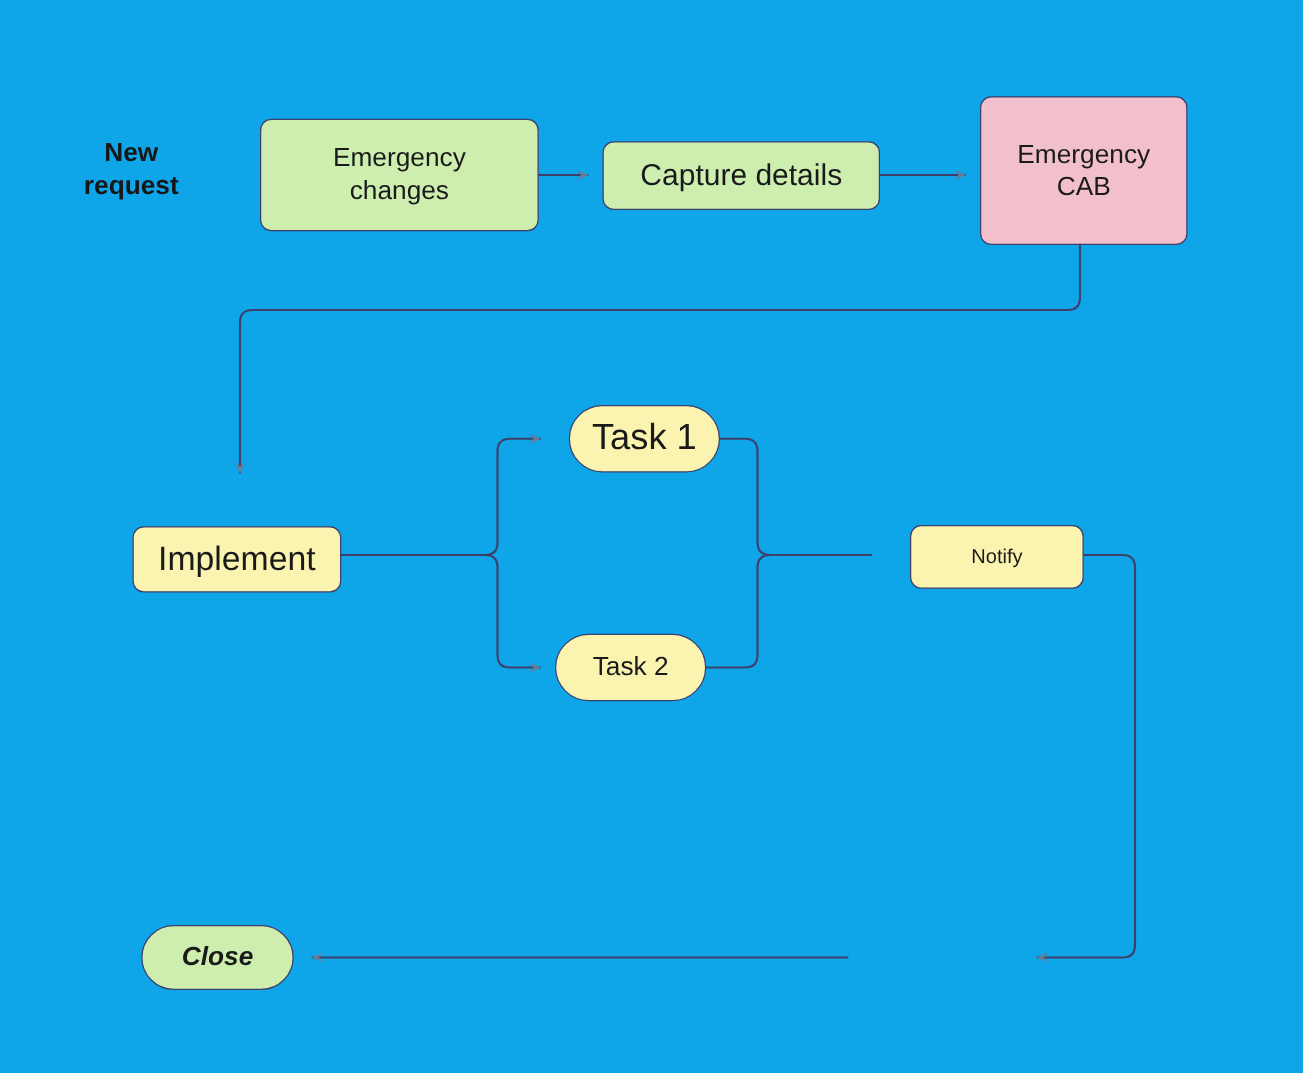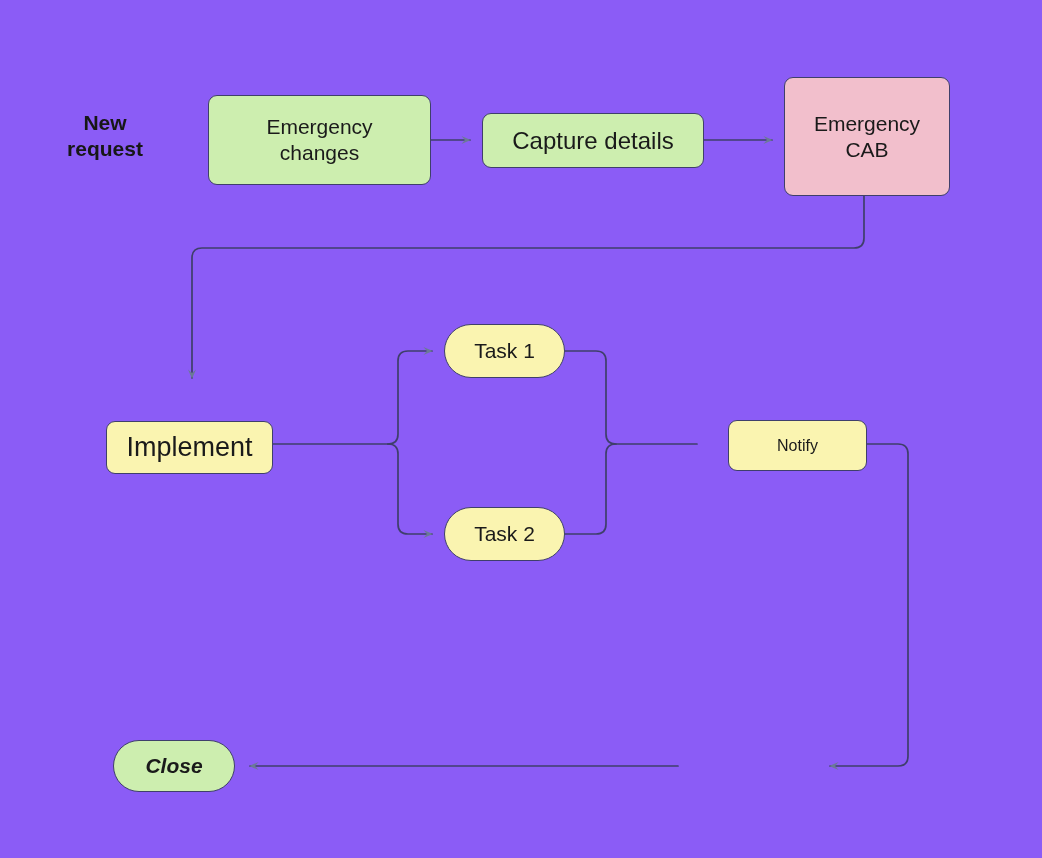--- a/index.html
+++ b/index.html
@@ -8,21 +8,21 @@
     background: #ffffff;
   }
   body {
     font-family: "Liberation Sans", sans-serif;
     -webkit-font-smoothing: antialiased;
   }
   #canvas {
     position: relative;
     width: 1042px;
     height: 858px;
-    background: #8b5cf6;
+    background: #0ea5e9;
     overflow: hidden;
   }
   #edges {
     position: absolute;
     left: 0;
     top: 0;
     width: 1042px;
     height: 858px;
     pointer-events: none;
   }
@@ -96,21 +96,21 @@
   <div class="node node-green rect" style="left:208px; top:95px; width:223px; height:90px; font-size:21px;">Emergency
 changes</div>
 
   <div class="node node-green rect" style="left:482px; top:113px; width:222px; height:55px; font-size:24px;">Capture details</div>
 
   <div class="node node-pink rect" style="left:784px; top:77px; width:166px; height:119px; font-size:21px;">Emergency
 CAB</div>
 
   <div class="node node-yellow rect" style="left:106px; top:421px; width:167px; height:53px; font-size:27px;">Implement</div>
 
-  <div class="node node-yellow pill" style="left:444px; top:324px; width:121px; height:54px; font-size:21px;">Task 1</div>
+  <div class="node node-yellow pill" style="left:455px; top:324px; width:121px; height:54px; font-size:29px;">Task 1</div>
 
   <div class="node node-yellow pill" style="left:444px; top:507px; width:121px; height:54px; font-size:21px;">Task 2</div>
 
   <div class="node node-yellow rect" style="left:728px; top:420px; width:139px; height:51px; font-size:16px;">Notify</div>
 
 
   <div class="node node-green pill bold" style="left:113px; top:740px; width:122px; height:52px; font-size:21px;font-style:italic;">Close</div>
 
 </div>
 

